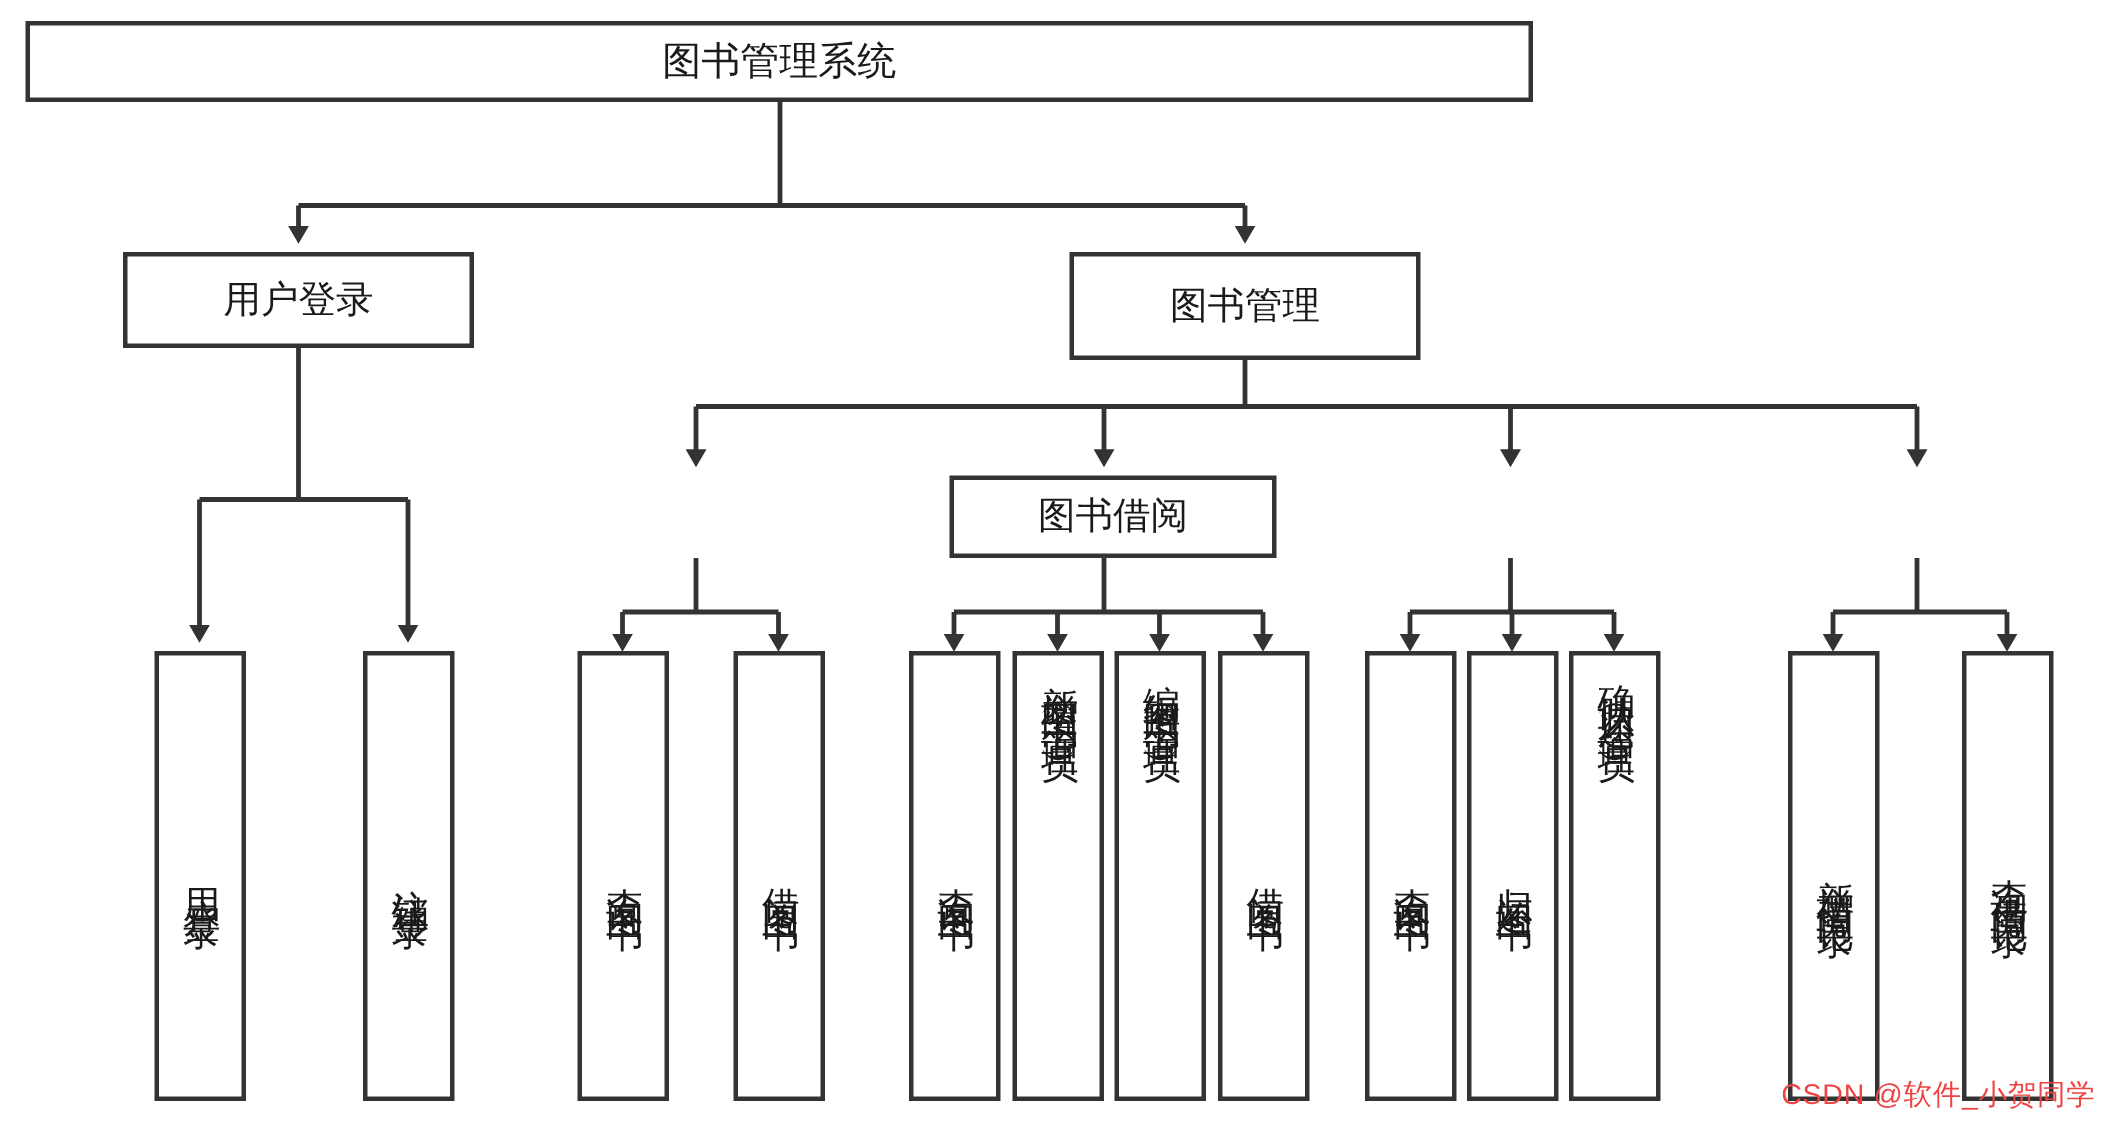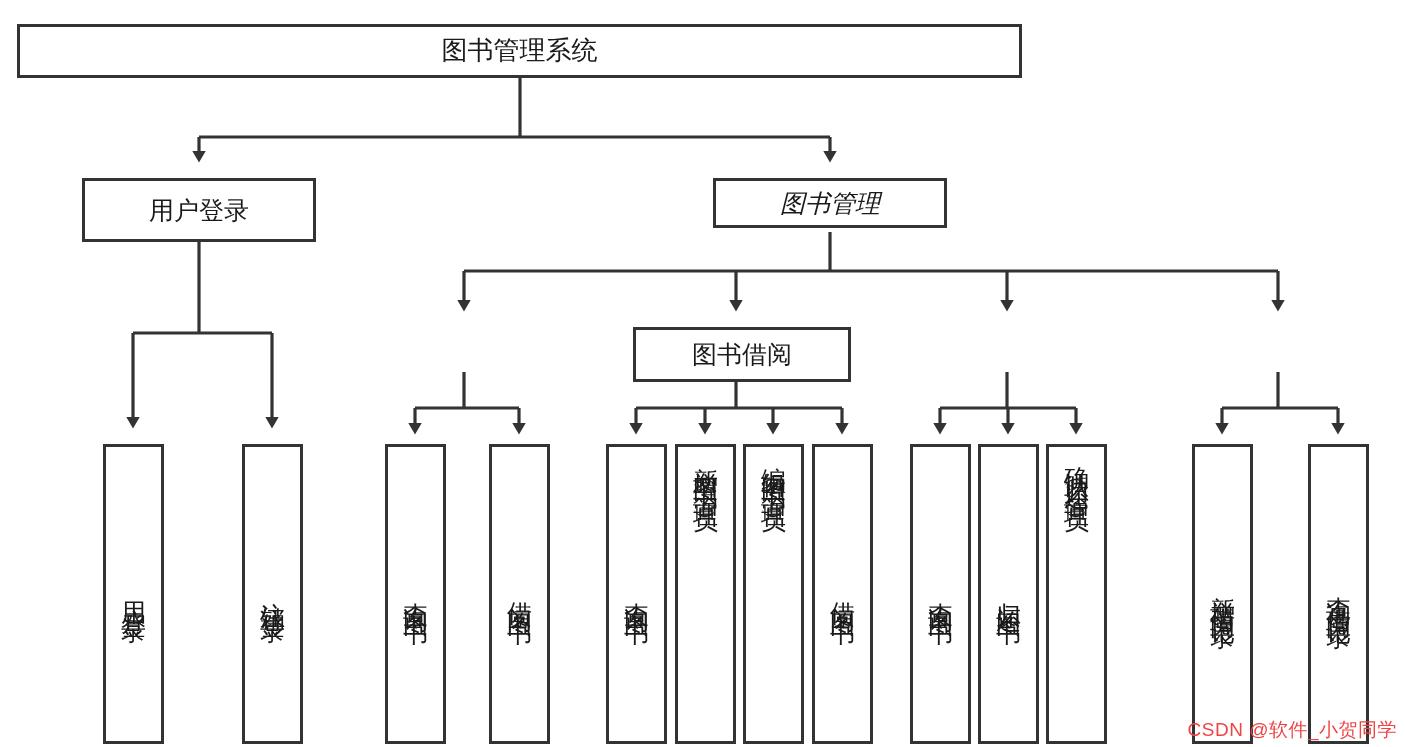--- a/index.html
+++ b/index.html
@@ -28,21 +28,20 @@
   .node {
     position: absolute;
     box-sizing: border-box;
     border: 3px solid #333333;
     background: #ffffff;
     display: flex;
     align-items: center;
     justify-content: center;
     color: #1a1a1a;
     z-index: 3;
-    margin-top: 10px;
   }
   .node-label {
     display: block;
     text-align: center;
     line-height: 1.22;
     white-space: nowrap;
   }
   .node.horizontal .node-label {
     font-size: 25px;
   }
@@ -135,21 +134,21 @@
     </g>
   </svg>
 
   <div class="node root horizontal" style="left:17px; top:14px; width:1005px; height:54px;">
     <span class="node-label">图书管理系统</span>
   </div>
 
   <div class="node horizontal" style="left:82px; top:168px; width:234px; height:64px;">
     <span class="node-label">用户登录</span>
   </div>
-  <div class="node horizontal" style="left:713px; top:168px; width:234px; height:50px;font-style:italic;">
+  <div class="node horizontal" style="left:713px; top:168px; width:234px; height:72px;">
     <span class="node-label">图书管理</span>
   </div>
 
   <div class="node horizontal" style="left:633px; top:317px; width:218px; height:55px;">
     <span class="node-label">图书借阅</span>
   </div>
 
   <div class="node vertical centered" style="left:103px; top:434px; width:61px; height:300px;">
     <span class="node-label">用户登录</span>
   </div>

